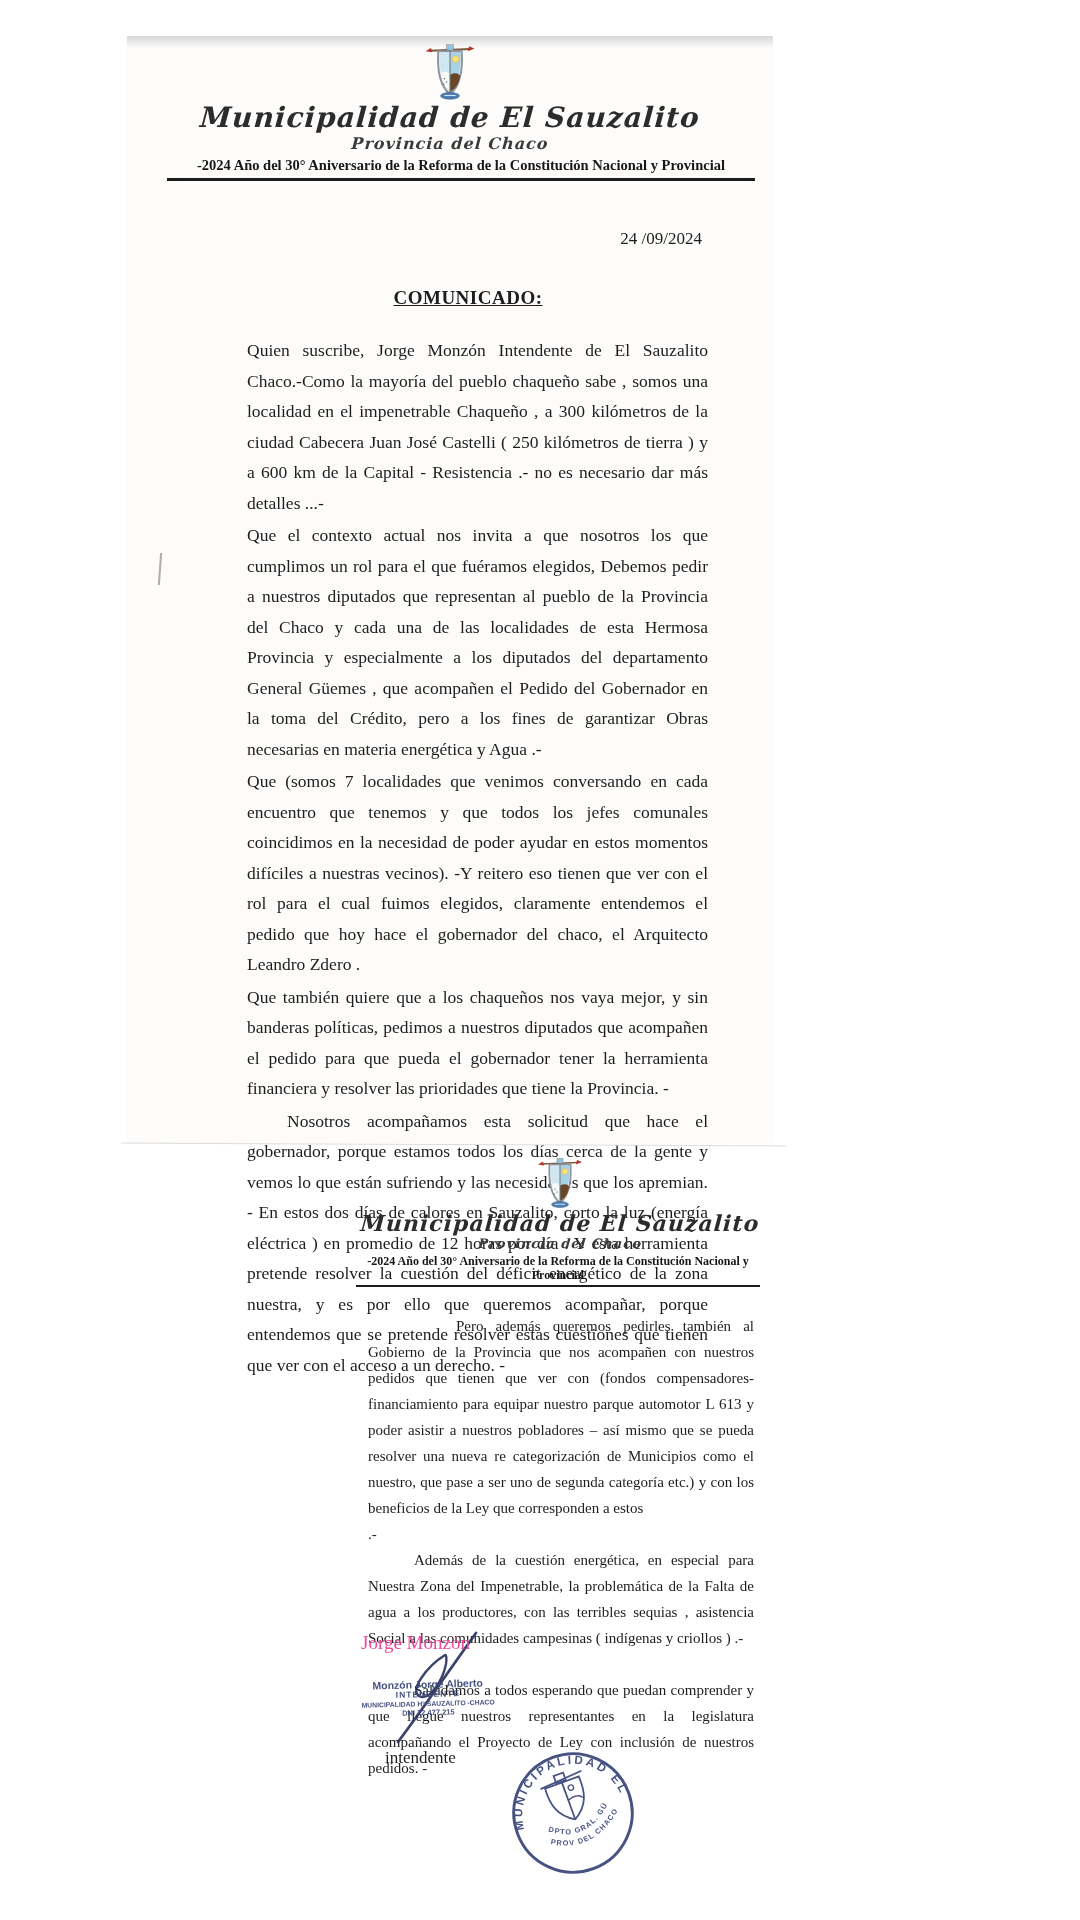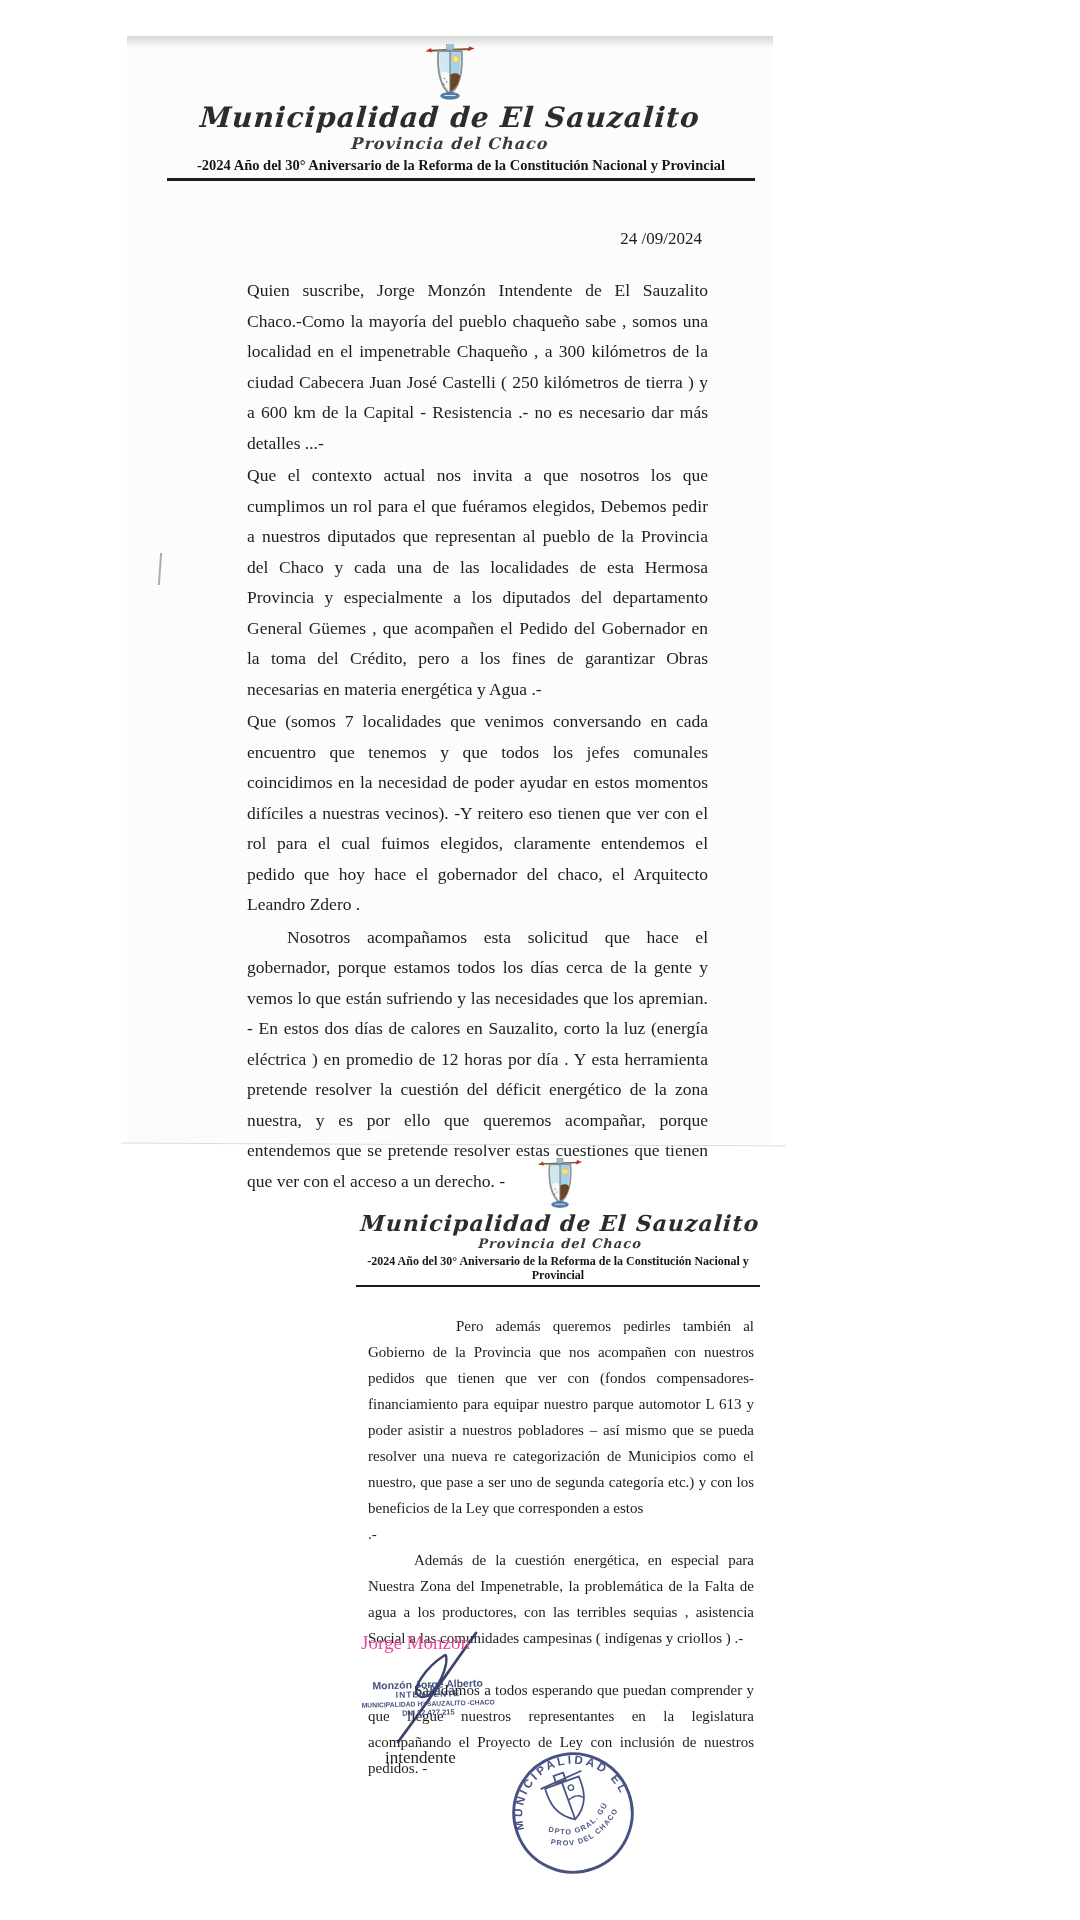--- a/index.html
+++ b/index.html
@@ -76,25 +76,27 @@
           <rect x="40" y="91.6" width="20" height="1.6" fill="#e9f1f7"></rect>
         </g>
       </svg>
       <div class="script-xl">Municipalidad de El Sauzalito</div>
       <div class="script-md">Provincia del Chaco</div>
       <div class="banner">-2024 Año del 30° Aniversario de la Reforma de la Constitución Nacional y Provincial</div>
     </header>
 
     <div class="date">24 /09/2024</div>
 
+    <h1 class="doc-title">COMUNICADO:</h1>
 
     <div class="body1">
       <p>Quien suscribe, Jorge Monzón Intendente de El Sauzalito Chaco.-Como la mayoría del pueblo chaqueño sabe , somos una localidad  en el impenetrable Chaqueño , a 300 kilómetros de la ciudad Cabecera Juan José Castelli ( 250 kilómetros de tierra ) y a 600 km de la Capital - Resistencia .-   no es necesario dar más detalles ...-</p>
       <p>Que el contexto actual nos invita a que nosotros los que cumplimos un rol para el que fuéramos elegidos, Debemos pedir a nuestros diputados que representan al pueblo de la Provincia del Chaco y cada una de las localidades de esta Hermosa Provincia y especialmente a los diputados del departamento General Güemes , que acompañen el Pedido del Gobernador en la toma del Crédito, pero a los fines de garantizar Obras necesarias en materia energética y Agua .-</p>
       <p>Que  (somos 7 localidades que venimos conversando en cada encuentro que tenemos y que todos los jefes comunales coincidimos en la necesidad de poder ayudar en estos momentos difíciles a nuestras vecinos). -Y reitero eso tienen que ver con el rol para el cual fuimos elegidos,  claramente entendemos el pedido que hoy hace el gobernador del chaco, el Arquitecto Leandro Zdero .</p>
+      <p>Que también quiere que a los chaqueños nos vaya mejor, y sin banderas políticas, pedimos a nuestros diputados que acompañen el pedido para que pueda el gobernador tener la herramienta financiera y resolver las prioridades que tiene la Provincia. -</p>
       <p class="ind">Nosotros acompañamos esta solicitud que hace el gobernador, porque estamos todos los días cerca de la gente y vemos lo que están sufriendo y las necesidades que los apremian. - En estos dos días de calores en Sauzalito, corto la luz (energía eléctrica ) en promedio de 12 horas por día .   Y esta herramienta pretende resolver la cuestión del déficit energético de la zona nuestra, y es por ello que queremos acompañar, porque entendemos que se pretende resolver estas cuestiones que tienen que ver con el acceso a un derecho. -</p>
     </div>
 
     <div class="artifact" style="left:32px;top:517px;width:2px;height:32px;transform:rotate(4deg);"></div>
   </section>
 
   <section class="page2">
     <header class="letterhead">
       <svg class="crest" width="50" height="52" viewBox="0 0 100 104">
         <use href="#crestg"></use>

